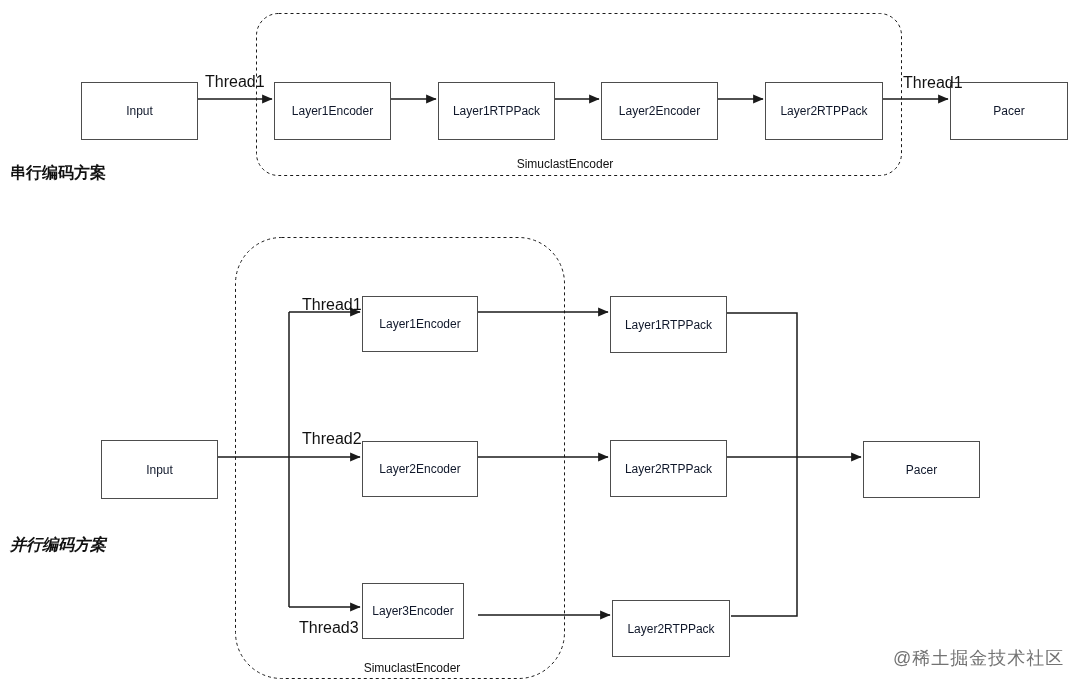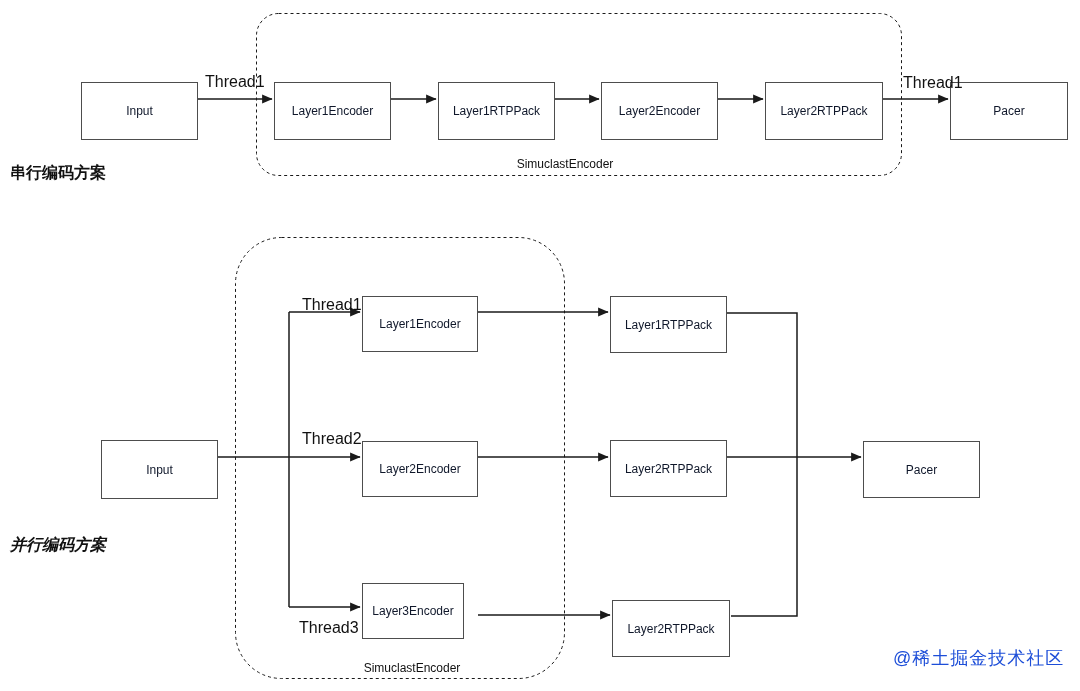--- a/index.html
+++ b/index.html
@@ -34,21 +34,21 @@
   }
   .scheme-title{
     position:absolute;
     font-size:16px;font-weight:bold;color:#111;
     white-space:nowrap;
     margin-top:16px;
   }
   .watermark{
     position:absolute;
     left:893px;top:646px;
-    font-size:18px;color:#1d4ed8;
+    font-size:18px;color:#737373;
     letter-spacing:1px;
     white-space:nowrap;
   }
   svg .edge{stroke:#1a1a1a;stroke-width:1.5;fill:none;}
   svg .dashed{stroke:#1a1a1a;stroke-width:1;fill:none;stroke-dasharray:3 3;}
 </style>
 </head>
 <body>
 
 <div class="stage">

